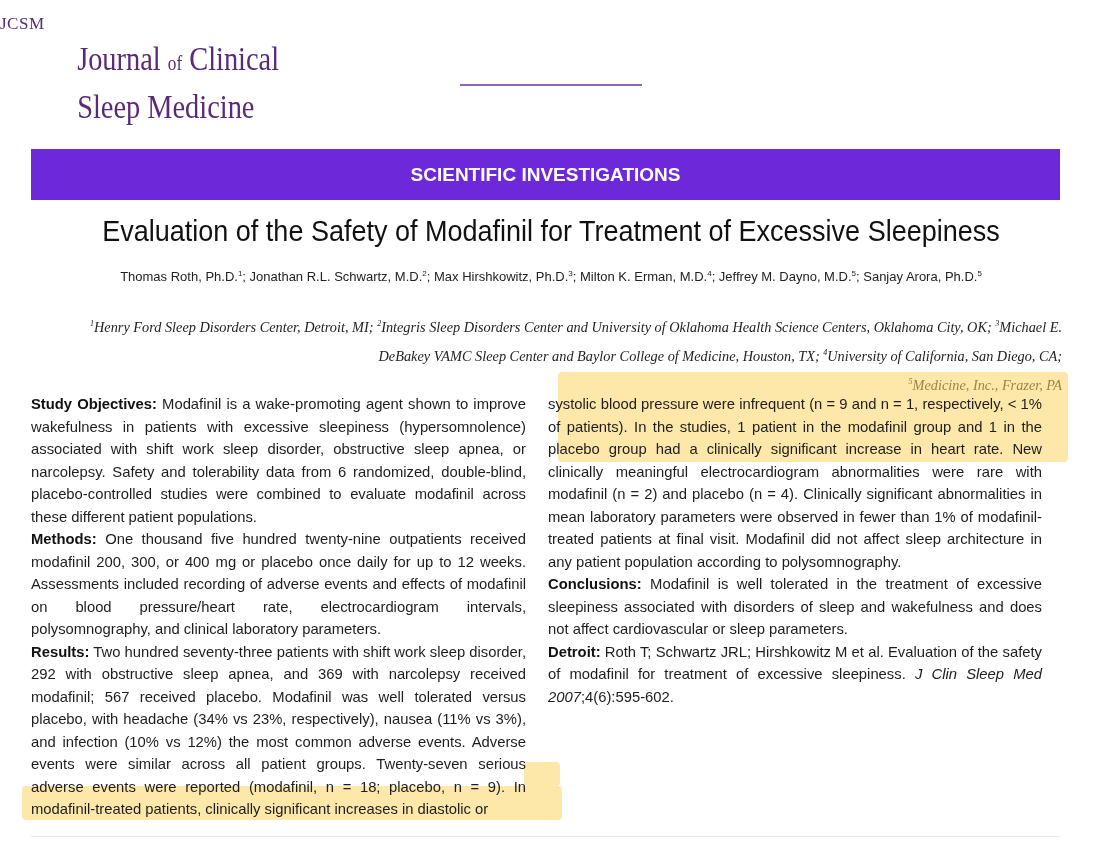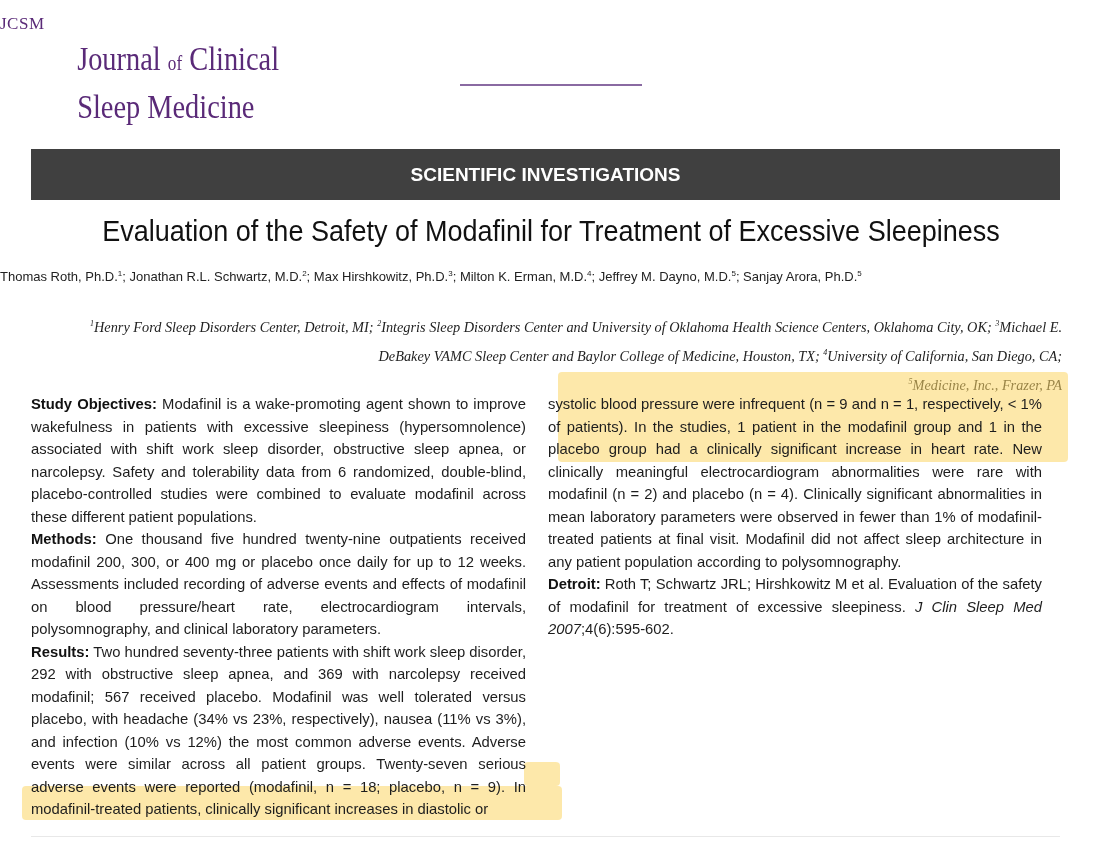--- a/index.html
+++ b/index.html
@@ -3,23 +3,23 @@
 <meta charset="utf-8">
 <style>
   html, body { margin:0; padding:0; }
   body { width:1102px; height:842px; background:#ffffff; position:relative; overflow:hidden; font-family:"Liberation Sans", sans-serif; color:#1a1a1a; }
   .masthead { position:absolute; left:0; top:14px; width:1102px; color:#5a2a78; font-family:"Liberation Serif", serif; }
   .masthead .abbr { font-size:17px; letter-spacing:0.5px; line-height:20px; }
   .masthead .line1 { font-size:33px; line-height:38px; margin-top:6px; transform:scaleX(0.86); }
   .masthead .line1 .of { font-size:20px; }
   .masthead .rule { width:182px; height:2px; background:#8a6aa2; margin:2px auto 2px; }
   .masthead .line2 { font-size:33px; line-height:38px; transform:scaleX(0.86); }
-  .banner { position:absolute; left:31px; top:149px; width:1029px; height:51px; background:#404040; color:#ffffff; font-weight:bold; font-size:19px; text-align:center; line-height:51px; }
+  .banner { position:absolute; left:31px; top:149px; width:1029px; height:51px; background:#6d28d9; color:#ffffff; font-weight:bold; font-size:19px; text-align:center; line-height:51px; }
   .title { position:absolute; left:0; top:214px; width:1102px; text-align:center; font-size:30px; color:#111; transform:scaleX(0.9); }
-  .authors { position:absolute; left:0; top:269px; width:1102px; text-align:left; font-size:13px; color:#222; }
+  .authors { position:absolute; left:0; top:269px; width:1102px; text-align:center; font-size:13px; color:#222; }
   sup { font-size:8px; }
   .affil { position:absolute; left:40px; top:311px; width:1022px; text-align:right; font-family:"Liberation Serif", serif; font-style:italic; font-size:14.3px; line-height:26px; color:#222; }
   .col { position:absolute; font-size:14.8px; line-height:22.5px; text-align:justify; color:#1d1d1d;margin-top:8px; }
   .col.left { left:31px; top:385px; width:495px; }
   .col.right { left:548px; top:385px; width:494px; }
   .col p { margin:0; }
   .col b { font-weight:bold; color:#111; }
   .hl { position:absolute; background:rgba(251, 213, 100, 0.55); border-radius:4px; }
   .bottom-rule { position:absolute; left:31px; top:836px; width:1029px; height:1px; background:#e8e8e8; }
 </style>
@@ -56,16 +56,17 @@
 <div class="hl" style="left:558px; top:372px; width:510px; height:90px;"></div>
 
 <div class="col left">
   <p><b>Study Objectives:</b><span> Modafinil is a wake-promoting agent shown to improve wakefulness in patients with excessive sleepiness (hypersomnolence) associated with shift work sleep disorder, obstructive sleep apnea, or narcolepsy. Safety and tolerability data from 6 randomized, double-blind, placebo-controlled studies were combined to evaluate modafinil across these different patient populations.</span></p>
   <p><b>Methods:</b><span> One thousand five hundred twenty-nine outpatients received modafinil 200, 300, or 400 mg or placebo once daily for up to 12 weeks. Assessments included recording of adverse events and effects of modafinil on blood pressure/heart rate, electrocardiogram intervals, polysomnography, and clinical laboratory parameters.</span></p>
   <p><b>Results:</b><span> Two hundred seventy-three patients with shift work sleep disorder, 292 with obstructive sleep apnea, and 369 with narcolepsy received modafinil; 567 received placebo. Modafinil was well tolerated versus placebo, with headache (34% vs 23%, respectively), nausea (11% vs 3%), and infection (10% vs 12%) the most common adverse events. Adverse events were similar across all patient groups. Twenty-seven serious adverse events were reported (modafinil, n = 18; placebo, n = 9). In modafinil-treated patients, clinically significant increases in diastolic or</span></p>
 </div>
 
 <div class="col right">
   <p>systolic blood pressure were infrequent (n = 9 and n = 1, respectively, &lt; 1% of patients). In the studies, 1 patient in the modafinil group and 1 in the placebo group had a clinically significant increase in heart rate. New clinically meaningful electrocardiogram abnormalities were rare with modafinil (n = 2) and placebo (n = 4). Clinically significant abnormalities in mean laboratory parameters were observed in fewer than 1% of modafinil-treated patients at final visit. Modafinil did not affect sleep architecture in any patient population according to polysomnography.</p>
+  <p><b>Conclusions:</b><span> Modafinil is well tolerated in the treatment of excessive sleepiness associated with disorders of sleep and wakefulness and does not affect cardiovascular or sleep parameters.</span></p>
   <p><b>Detroit:</b><span> Roth T; Schwartz JRL; Hirshkowitz M et al. Evaluation of the safety of modafinil for treatment of excessive sleepiness. </span><i>J Clin Sleep Med 2007</i><span>;4(6):595-602.</span></p>
 </div>
 
 <div class="bottom-rule"></div>
 
 </body></html>

